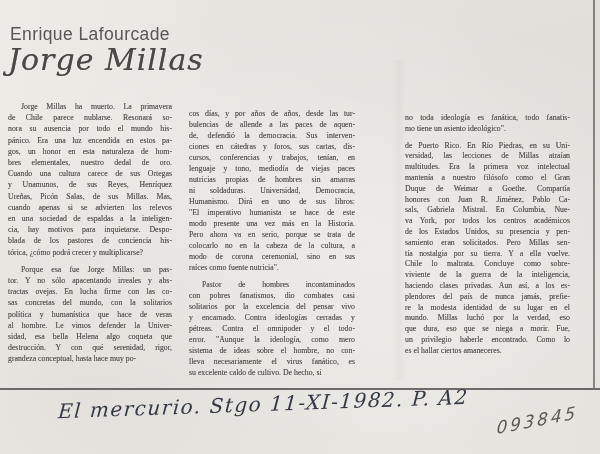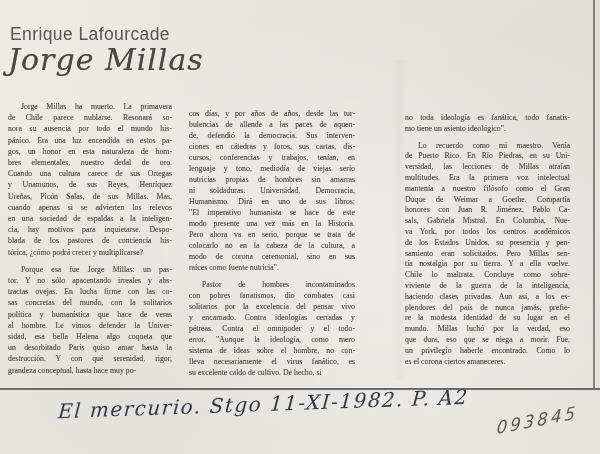--- a/index.html
+++ b/index.html
@@ -87,33 +87,32 @@
         <div class="tline last">tórica, ¿cómo podrá crecer y multiplicarse?</div>
       </div>
       <div class="para indent">
         <div class="tline first">Porque esa fue Jorge Millas: un pas-</div>
         <div class="tline">tor. Y no sólo apacentando irreales y abs-</div>
         <div class="tline">tractas ovejas. En lucha firme con las co-</div>
         <div class="tline">sas concretas del mundo, con la solitarios</div>
         <div class="tline">política y humanística que hace de veras</div>
         <div class="tline">al hombre. Le vimos defender la Univer-</div>
         <div class="tline">sidad, esa bella Helena algo coqueta que</div>
-        <div class="tline">un desorbitado Paris quiso amar hasta la</div>
         <div class="tline">destrucción. Y con qué serenidad, rigor,</div>
         <div class="tline last">grandeza conceptual, hasta hace muy po-</div>
       </div>
     </div>
   <div class="col col2">
       <div class="para">
         <div class="tline first">cos días, y por años de años, desde las tur-</div>
         <div class="tline">bulencias de allende a las paces de aquen-</div>
         <div class="tline">de, defendió la democracia. Sus interven-</div>
         <div class="tline">ciones en cátedras y foros, sus cartas, dis-</div>
         <div class="tline">cursos, conferencias y trabajos, tenían, en</div>
-        <div class="tline">lenguaje y tono, mediodía de viejas serio</div>
+        <div class="tline">lenguaje y tono, mediodía de viejas paces</div>
         <div class="tline">nutricias propias de hombres sin amarras</div>
         <div class="tline">ni soldaduras. Universidad, Democracia,</div>
         <div class="tline">Humanismo. Dirá en uno de sus libros:</div>
         <div class="tline">"El imperativo humanista se hace de este</div>
         <div class="tline">modo presente una vez más en la Historia.</div>
         <div class="tline">Pero ahora va en serio, porque se trata de</div>
         <div class="tline">colocarlo no en la cabeza de la cultura, a</div>
         <div class="tline">modo de corona ceremonial, sino en sus</div>
         <div class="tline last">raíces como fuente nutricia".</div>
       </div>
@@ -128,41 +127,40 @@
         <div class="tline">lleva necesariamente el virus fanático, es</div>
         <div class="tline last">su excelente caldo de cultivo. De hecho, si</div>
       </div>
     </div>
   <div class="col col3">
       <div class="para">
         <div class="tline first">no toda ideología es fanática, todo fanatis-</div>
         <div class="tline last">mo tiene un asiento ideológico".</div>
       </div>
       <div class="para indent">
-        <div class="tline first">Lo recuerdo como mi maestro. Venía</div>
         <div class="tline">de Puerto Rico. En Río Piedras, en su Uni-</div>
         <div class="tline">versidad, las lecciones de Millas atraían</div>
         <div class="tline">multitudes. Era la primera voz intelectual</div>
         <div class="tline">mantenía a nuestro filósofo como el Gran</div>
         <div class="tline">Duque de Weimar a Goethe. Compartía</div>
         <div class="tline">honores con Juan R. Jiménez, Pablo Ca-</div>
         <div class="tline">sals, Gabriela Mistral. En Columbia, Nue-</div>
         <div class="tline">va York, por todos los centros académicos</div>
         <div class="tline">de los Estados Unidos, su presencia y pen-</div>
         <div class="tline">samiento eran solicitados. Pero Millas sen-</div>
         <div class="tline">tía nostalgia por su tierra. Y a ella vuelve.</div>
         <div class="tline">Chile lo maltrata. Concluye como sobre-</div>
         <div class="tline">viviente de la guerra de la inteligencia,</div>
         <div class="tline">haciendo clases privadas. Aun así, a los es-</div>
         <div class="tline">plendores del país de nunca jamás, prefie-</div>
         <div class="tline">re la modesta identidad de su lugar en el</div>
         <div class="tline">mundo. Millas luchó por la verdad, eso</div>
         <div class="tline">que dura, eso que se niega a morir. Fue,</div>
         <div class="tline">un privilegio haberle encontrado. Como lo</div>
-        <div class="tline last">es el corona ciertos amaneceres.</div>
+        <div class="tline last">es el hallar ciertos amaneceres.</div>
       </div>
     </div>
 
   <div class="rule-bottom"></div>
   <div class="rule-right"></div>
 
   <div class="hand-note">El mercurio. Stgo 11-XI-1982. P. A2</div>
   <div class="stamp">093845</div>
 
 </div>

